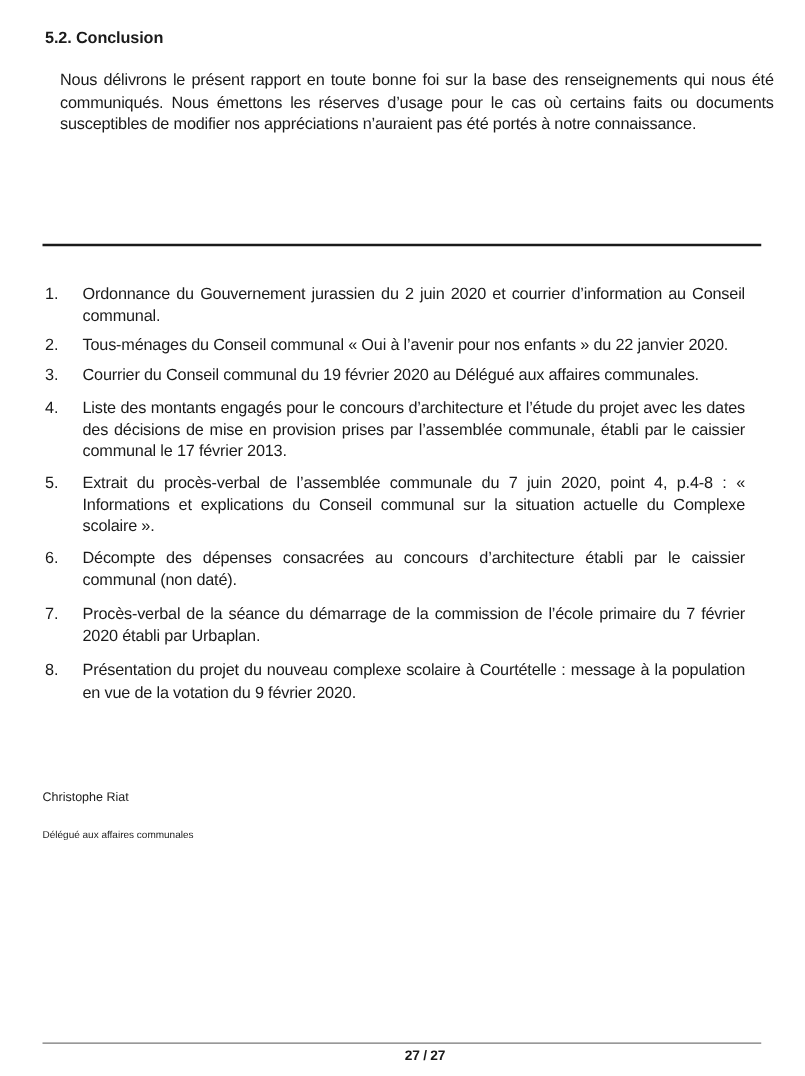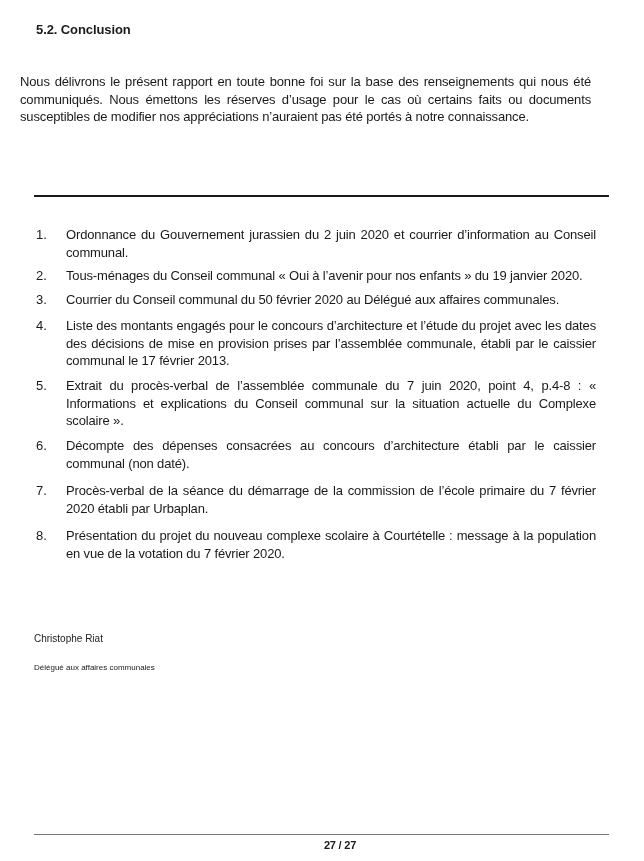--- a/index.html
+++ b/index.html
@@ -6,22 +6,22 @@
     body {
       width: 644px; height: 861px; position: relative; overflow: hidden;
       font-family: "Liberation Sans", sans-serif; color: #1a1a1a;
     }
     .page { position: absolute; left: 0; top: 0; width: 644px; height: 762px; }
     .h-section {
       position: absolute; left: 36px; font-weight: bold; font-size: 13px;
       letter-spacing: -0.1px;
     }
     .para {
-      position: absolute; left: 20px; width: 571px; font-size: 13px;
-      line-height: 17.5px; text-align: justify; letter-spacing: -0.15px; margin-top: 18px;
+      position: absolute; left: 48px; width: 571px; font-size: 13px;
+      line-height: 17.5px; text-align: justify; letter-spacing: -0.15px;
     }
     .rule {
       position: absolute; left: 34px; width: 575px; height: 2px; background: #1a1a1a;
     }
     .list { position: absolute; left: 36px; top: 220px; width: 574px; }
     .item { position: absolute; left: 0; width: 574px; font-size: 13px; line-height: 17.5px; }
     .num { position: absolute; left: 0; top: 0; width: 30px; }
     .txt { position: absolute; left: 30px; top: 0; width: 530px; text-align: justify; letter-spacing: -0.15px; }
     .sig-name { position: absolute; left: 34px; top: 633px; font-size: 10px; }
     .sig-title { position: absolute; left: 34px; top: 649px; font-size: 8px; margin-top: 14px; }
@@ -39,45 +39,45 @@
 
   <div class="rule" style="top:195px;"></div>
 
   <div class="list">
     <div class="item" style="top:6px;">
       <span class="num">1.</span>
       <span class="txt">Ordonnance du Gouvernement jurassien du 2 juin 2020 et courrier d’information au Conseil communal.</span>
     </div>
     <div class="item" style="top:47px;">
       <span class="num">2.</span>
-      <span class="txt">Tous-ménages du Conseil communal « Oui à l’avenir pour nos enfants » du 19 janvier 2020.</span>
+      <span class="txt">Tous-ménages du Conseil communal « Oui à l’avenir pour nos enfants » du 22 janvier 2020.</span>
     </div>
     <div class="item" style="top:71px;">
       <span class="num">3.</span>
-      <span class="txt">Courrier du Conseil communal du 50 février 2020 au Délégué aux affaires communales.</span>
+      <span class="txt">Courrier du Conseil communal du 19 février 2020 au Délégué aux affaires communales.</span>
     </div>
     <div class="item" style="top:97px;">
       <span class="num">4.</span>
       <span class="txt">Liste des montants engagés pour le concours d’architecture et l’étude du projet avec les dates des décisions de mise en provision prises par l’assemblée communale, établi par le caissier communal le 17 février 2013.</span>
     </div>
     <div class="item" style="top:157px;">
       <span class="num">5.</span>
       <span class="txt">Extrait du procès-verbal de l’assemblée communale du 7 juin 2020, point 4, p.4-8 : « Informations et explications du Conseil communal sur la situation actuelle du Complexe scolaire ».</span>
     </div>
     <div class="item" style="top:217px;">
       <span class="num">6.</span>
       <span class="txt">Décompte des dépenses consacrées au concours d’architecture établi par le caissier communal (non daté).</span>
     </div>
     <div class="item" style="top:262px;">
       <span class="num">7.</span>
       <span class="txt">Procès-verbal de la séance du démarrage de la commission de l’école primaire du 7 février 2020 établi par Urbaplan.</span>
     </div>
     <div class="item" style="top:307px;">
       <span class="num">8.</span>
-      <span class="txt">Présentation du projet du nouveau complexe scolaire à Courtételle : message à la population en vue de la votation du 7 février 2020.</span>
+      <span class="txt">Présentation du projet du nouveau complexe scolaire à Courtételle : message à la population en vue de la votation du 9 février 2020.</span>
     </div>
   </div>
 
   <div class="sig-name">Christophe Riat</div>
   <div class="sig-title">Délégué aux affaires communales</div>
 
   <div class="footer-rule"></div>
   <div class="page-num">27 / 27</div>
 </div>
 

